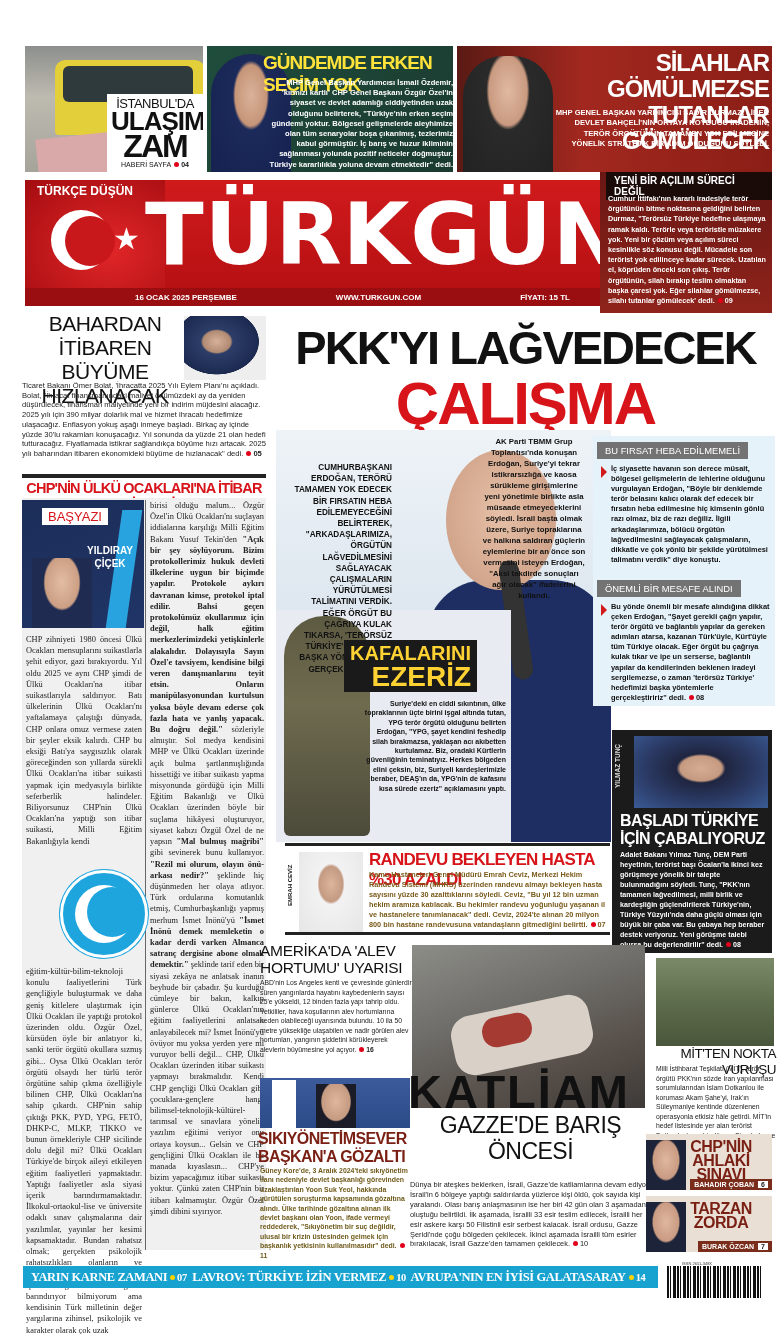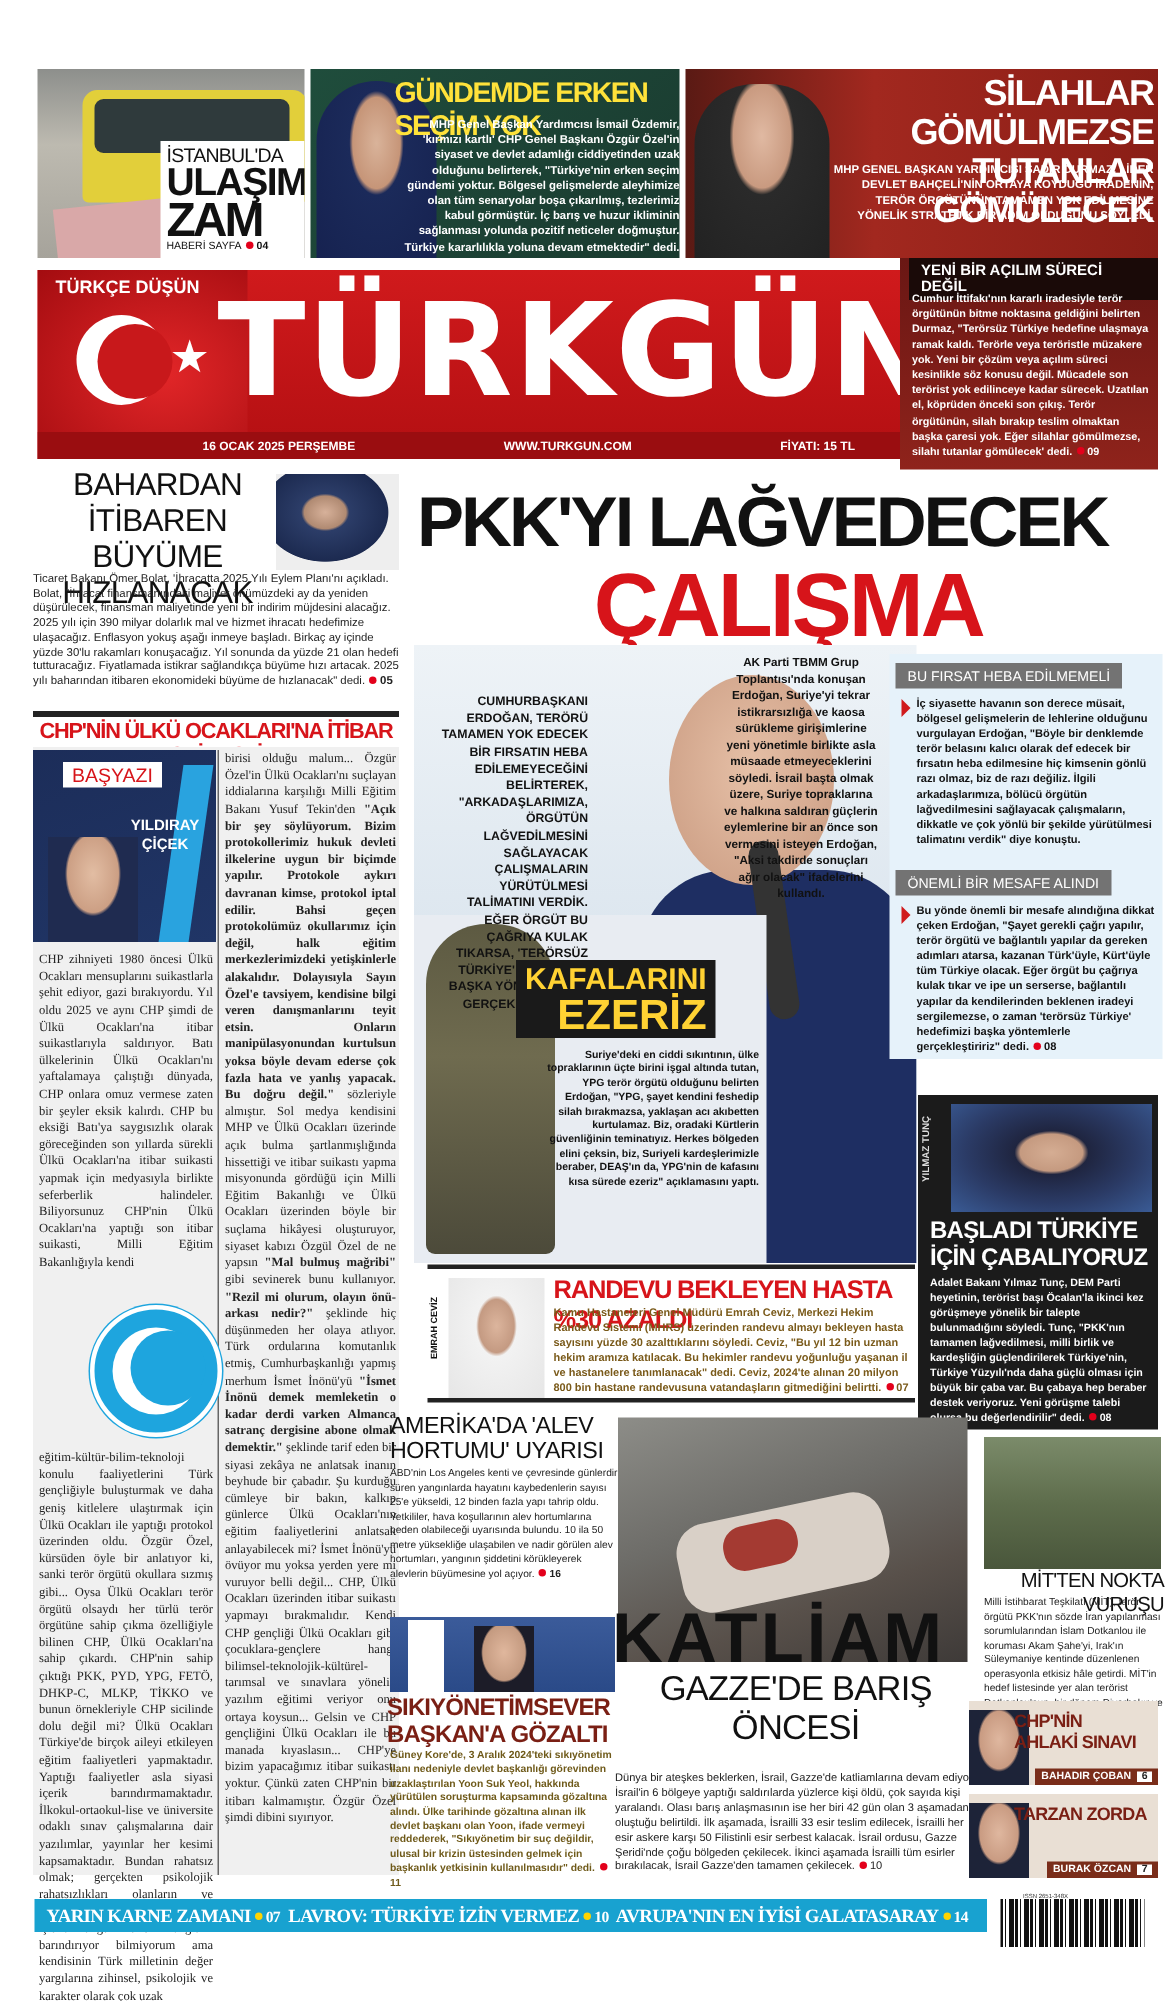--- a/index.html
+++ b/index.html
@@ -5,21 +5,21 @@
 *{box-sizing:border-box;margin:0;padding:0}
 body{width:779px;height:1334px;background:#fff;font-family:"Liberation Sans",sans-serif;position:relative;overflow:hidden;color:#111}
 .abs{position:absolute}
 .dot{display:inline-block;width:5px;height:5px;border-radius:50%;background:#e3001b;margin:0 2px 1px 3px;vertical-align:middle}
 .ydot{background:#ffd400}
 
 #promo1{left:25px;top:46px;width:178px;height:126px;background:linear-gradient(180deg,#8d8f8c 0%,#bdbab0 40%,#a6a39b 100%);overflow:hidden}
 #promo1 .bus{position:absolute;left:30px;top:14px;width:150px;height:75px;background:#e2cf3a;border-radius:10px 10px 4px 4px}
 #promo1 .bus .win{position:absolute;left:8px;top:6px;width:130px;height:36px;background:#2f3a3c;border-radius:6px}
 #promo1 .money{position:absolute;left:12px;top:88px;width:110px;height:40px;background:#d9a8a8;transform:rotate(-6deg)}
-#promo1 .txtbox{position:absolute;right:0;top:48px;width:96px;height:78px;background:#fff;padding:2px 4px;text-align:left}
+#promo1 .txtbox{position:absolute;right:0;top:48px;width:96px;height:78px;background:#fff;padding:2px 4px;text-align:center}
 #promo1 .l1{font-size:13px;letter-spacing:-0.5px;color:#111}
 #promo1 .l2{font-size:26px;font-weight:bold;line-height:20px;color:#111;letter-spacing:-1px}
 #promo1 .l3{font-size:32px;font-weight:bold;line-height:30px;color:#111;letter-spacing:-2px}
 #promo1 .l4{font-size:7px;color:#111}
 #promo2{left:207px;top:46px;width:246px;height:126px;background:linear-gradient(135deg,#1f4d3c,#1a3a2f);overflow:hidden}
 #promo2 .face{position:absolute;left:4px;top:8px;width:80px;height:118px;background:radial-gradient(ellipse at 50% 35%,#d9b39a 0%,#c69578 28%,#1b2a5a 32%,#162250 100%);border-radius:40px 40px 0 0}
 #promo2 h2{position:absolute;left:56px;top:6px;font-size:19px;color:#ffe23a;font-weight:bold;letter-spacing:-1px}
 #promo2 p{position:absolute;left:60px;top:32px;width:186px;font-size:7.6px;line-height:10.2px;color:#fff;font-weight:bold;text-align:right}
 #promo3{left:457px;top:46px;width:315px;height:126px;background:linear-gradient(90deg,#5a1a14,#a2281f 40%,#8a1e16);overflow:hidden}
 #promo3 .face{position:absolute;left:6px;top:10px;width:90px;height:116px;background:radial-gradient(ellipse at 50% 30%,#e0b9a2 0%,#c99a80 30%,#2a2a2a 34%,#222 100%);border-radius:40px 40px 0 0}
@@ -36,21 +36,21 @@
 #masthead .bar{position:absolute;left:0;bottom:0;width:100%;height:18px;background:#9a0d10;color:#fff;font-size:8px;font-weight:bold;display:flex;justify-content:space-between;align-items:center;padding:0 30px 0 110px}
 #sidebox{left:600px;top:172px;width:172px;height:141px;background:linear-gradient(180deg,#6a1714,#8f231b);}
 #sidebox .hd{position:absolute;left:6px;top:0;background:#1a0a08;color:#fff;font-size:10px;font-weight:bold;padding:3px 8px}
 #sidebox p{position:absolute;left:8px;top:22px;width:160px;font-size:7.2px;line-height:10.2px;color:#fff;font-weight:bold}
 
 #bahar h2{position:absolute;left:30px;top:312px;width:150px;text-align:center;font-size:21px;line-height:24px;font-weight:normal;letter-spacing:-0.5px}
 #bahar .photo{position:absolute;left:184px;top:316px;width:82px;height:64px;background:radial-gradient(ellipse at 40% 40%,#d7b19a 0%,#b08a72 20%,#2c3d68 23%,#1c2a50 60%,#eee 61%)}
 #bahar p{position:absolute;left:22px;top:381px;width:245px;font-size:7.6px;line-height:9.7px;color:#222}
 
 #mainhl{left:278px;top:322px;width:495px}
-#mainhl .h1{font-size:47px;line-height:52px;font-weight:bold;color:#111;letter-spacing:-2px;text-align:left}
+#mainhl .h1{font-size:47px;line-height:52px;font-weight:bold;color:#111;letter-spacing:-2px;text-align:center}
 #mainhl .h2{font-size:60px;line-height:60px;font-weight:bold;color:#d7141a;letter-spacing:-2px;text-align:center}
 #erdo{left:276px;top:430px;width:335px;height:412px;background:linear-gradient(180deg,#eef3f7,#c9d8e6);overflow:hidden}
 #erdo .suit{position:absolute;left:150px;top:150px;width:185px;height:262px;background:#1e2e62;border-radius:60px 60px 0 0}
 #erdo .head{position:absolute;left:170px;top:20px;width:110px;height:140px;background:radial-gradient(ellipse at 50% 45%,#e6c0a7,#c99a80);border-radius:50%}
 #erdo .mic{position:absolute;left:230px;top:130px;width:20px;height:120px;background:#333;border-radius:10px;transform:rotate(-8deg)}
 #erdo .sign{position:absolute;left:0;top:180px;width:235px;height:232px;background:#e8ecf2}
 #erdo .soldier{position:absolute;left:8px;top:186px;width:86px;height:220px;background:linear-gradient(180deg,#5d5a42,#6f6b4f 40%,#4c4a3a);border-radius:40px 40px 6px 6px}
 #leadp{left:286px;top:462px;width:106px;font-size:8.2px;line-height:11.2px;font-weight:bold;color:#111;text-align:right}
 #akp{left:482px;top:436px;width:104px;font-size:7.8px;line-height:11px;font-weight:bold;color:#111;text-align:center}
 #kafa{left:344px;top:640px;background:#1a1a1a;padding:2px 6px}
@@ -101,21 +101,21 @@
 #gazaimg .red{position:absolute;left:70px;top:70px;width:50px;height:30px;background:#a43a32;border-radius:14px;transform:rotate(-12deg)}
 #gazah1{left:408px;top:1112px;width:245px;font-size:23px;line-height:26px;letter-spacing:-0.5px;text-align:center}
 #gazah2{left:408px;top:1070px;width:245px;font-size:47px;line-height:44px;font-weight:bold;letter-spacing:2px;text-align:left;font-family:Liberation Sans, sans-serif}
 #gazap{left:410px;top:1180px;width:245px;font-size:7.4px;line-height:9.9px;color:#222}
 
 #mitimg{left:656px;top:958px;width:118px;height:88px;background:linear-gradient(180deg,#7b8b6a,#5e6d4c 50%,#49563b)}
 #mith{left:652px;top:1046px;width:124px;font-size:13.5px;line-height:16px;letter-spacing:-0.5px;text-align:right}
 #mitp{left:656px;top:1064px;width:120px;font-size:6.8px;line-height:9.5px;color:#222}
 .cbox{position:absolute;left:646px;width:126px;height:56px;background:#e9dfd4}
 .cbox .ph{position:absolute;left:0;top:6px;width:40px;height:50px;background:radial-gradient(ellipse at 50% 40%,#dfb79f,#c99b82 45%,#1d2338 50%)}
-.cbox h4{position:absolute;right:6px;top:6px;width:90px;text-align:left;font-size:12px;line-height:14px;color:#7a1f14;font-weight:bold;letter-spacing:-0.5px}
+.cbox h4{position:absolute;right:6px;top:6px;width:90px;text-align:center;font-size:16px;line-height:14px;color:#7a1f14;font-weight:bold;letter-spacing:-0.5px}
 .cbox .nm{position:absolute;right:0;bottom:0;background:#7a2d1a;color:#fff;font-size:7px;font-weight:bold;padding:2px 4px}
 .cbox .nm span{background:#fff;color:#222;padding:0 3px;margin-left:4px}
 
 #ticker{left:23px;top:1266px;width:635px;height:22px;background:#18a2d0;color:#fff;font-family:"Liberation Serif",serif;font-weight:bold;font-size:12.5px;line-height:22px;padding-left:8px;white-space:nowrap;letter-spacing:-0.4px}
 #barcode{left:667px;top:1266px;width:96px;height:32px;background:repeating-linear-gradient(90deg,#111 0 2px,#fff 2px 3px,#111 3px 4px,#fff 4px 6px,#111 6px 9px,#fff 9px 10px)}
 #isbn{left:682px;top:1261px;font-size:4px;color:#333}
 </style>
 </head>
 <body>
 

